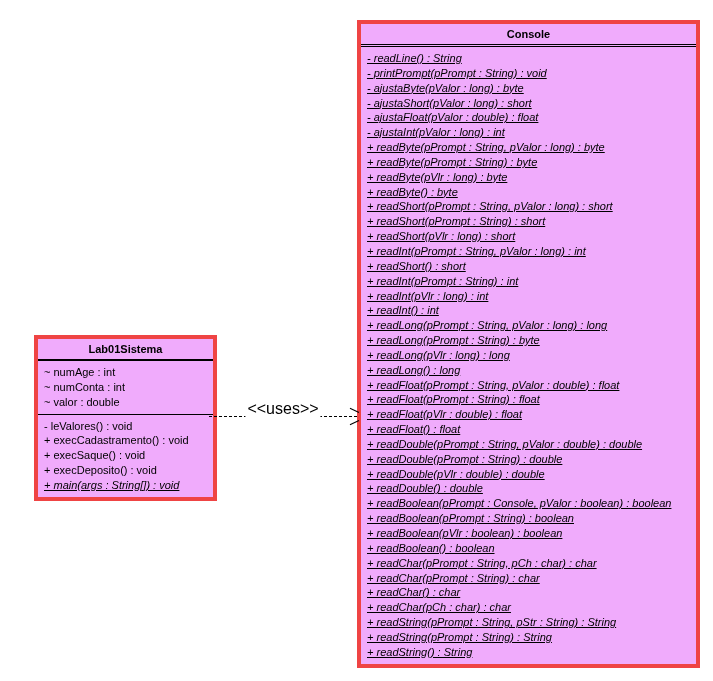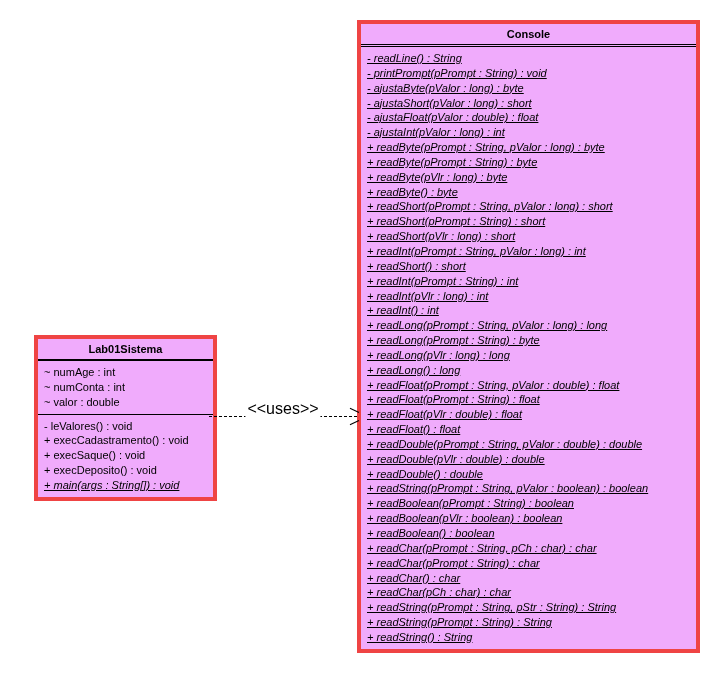--- a/index.html
+++ b/index.html
@@ -132,23 +132,24 @@
       <div class="member underline">+ readInt() : int</div>
       <div class="member underline">+ readLong(pPrompt : String, pValor : long) : long</div>
       <div class="member underline">+ readLong(pPrompt : String) : byte</div>
       <div class="member underline">+ readLong(pVlr : long) : long</div>
       <div class="member underline">+ readLong() : long</div>
       <div class="member underline">+ readFloat(pPrompt : String, pValor : double) : float</div>
       <div class="member underline">+ readFloat(pPrompt : String) : float</div>
       <div class="member underline">+ readFloat(pVlr : double) : float</div>
       <div class="member underline">+ readFloat() : float</div>
       <div class="member underline">+ readDouble(pPrompt : String, pValor : double) : double</div>
+      <div class="member underline">+ readDouble(pPrompt : String) : double</div>
       <div class="member underline">+ readDouble(pVlr : double) : double</div>
       <div class="member underline">+ readDouble() : double</div>
-      <div class="member underline">+ readString(pPrompt : String, pValor : boolean) : boolean</div>
+      <div class="member underline">+ readBoolean(pPrompt : Console, pValor : boolean) : boolean</div>
       <div class="member underline">+ readBoolean(pPrompt : String) : boolean</div>
       <div class="member underline">+ readBoolean(pVlr : boolean) : boolean</div>
       <div class="member underline">+ readBoolean() : boolean</div>
       <div class="member underline">+ readChar(pPrompt : String, pCh : char) : char</div>
       <div class="member underline">+ readChar(pPrompt : String) : char</div>
       <div class="member underline">+ readChar() : char</div>
       <div class="member underline">+ readChar(pCh : char) : char</div>
       <div class="member underline">+ readString(pPrompt : String, pStr : String) : String</div>
       <div class="member underline">+ readString(pPrompt : String) : String</div>
       <div class="member underline">+ readString() : String</div>

